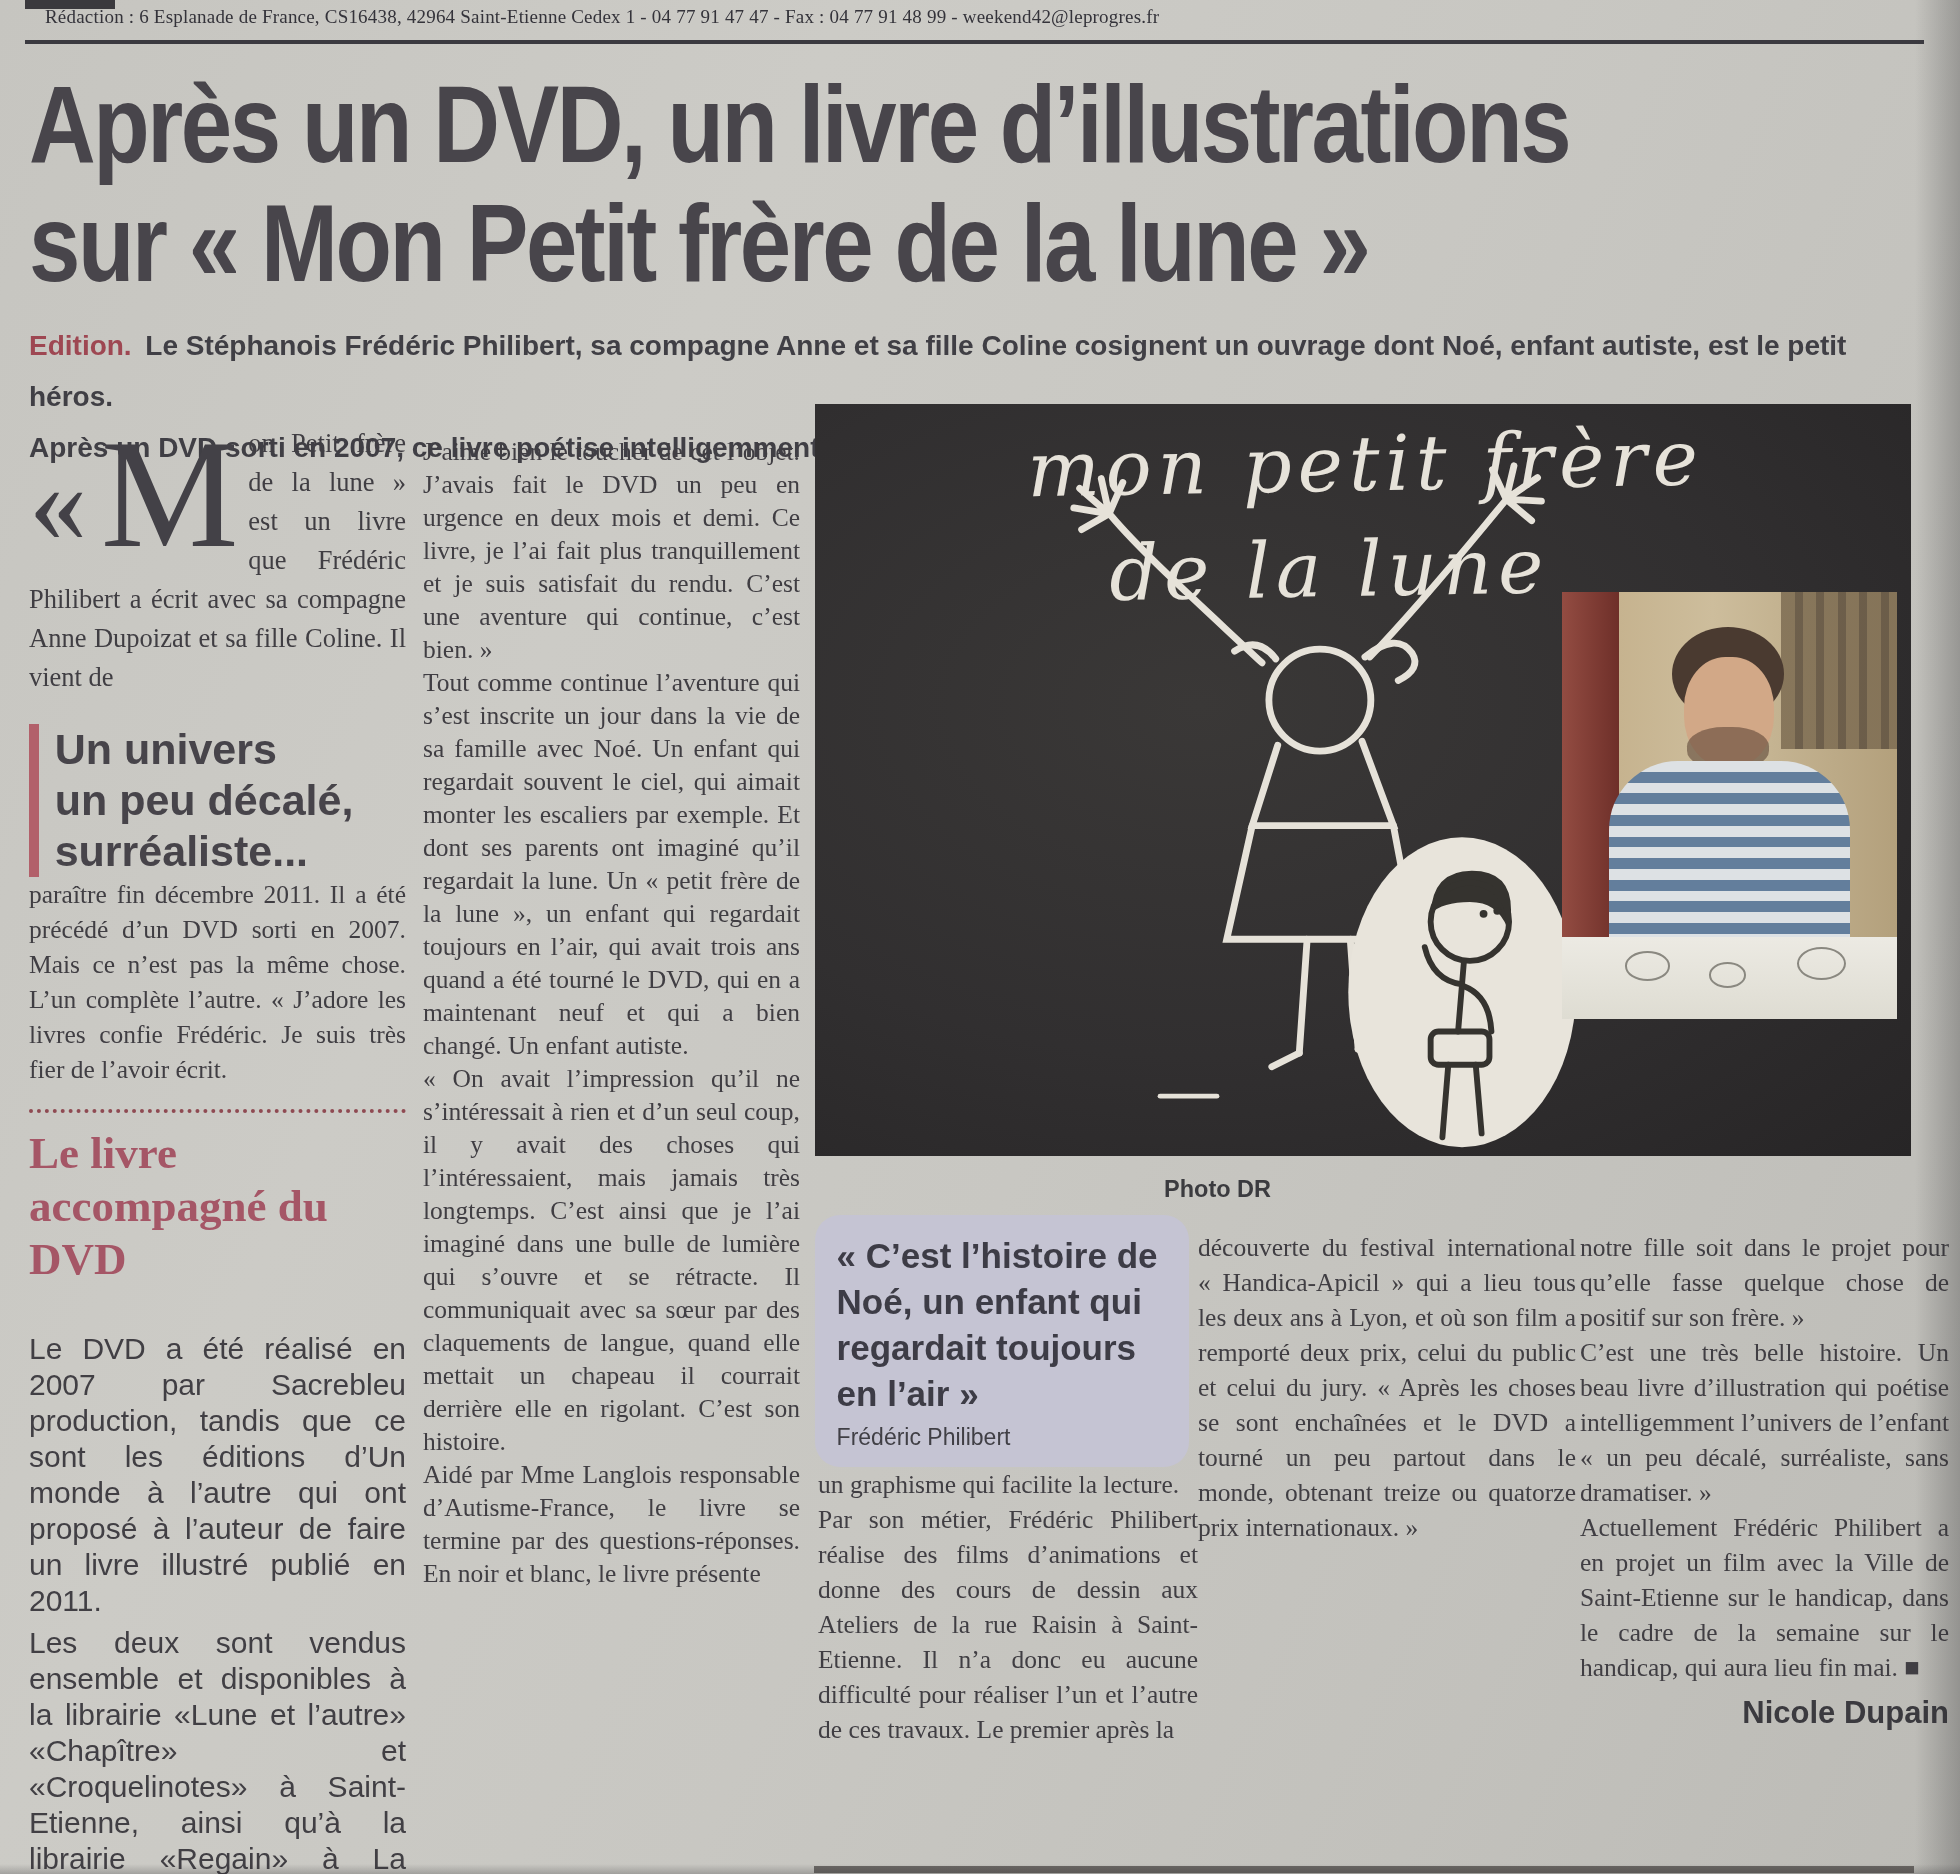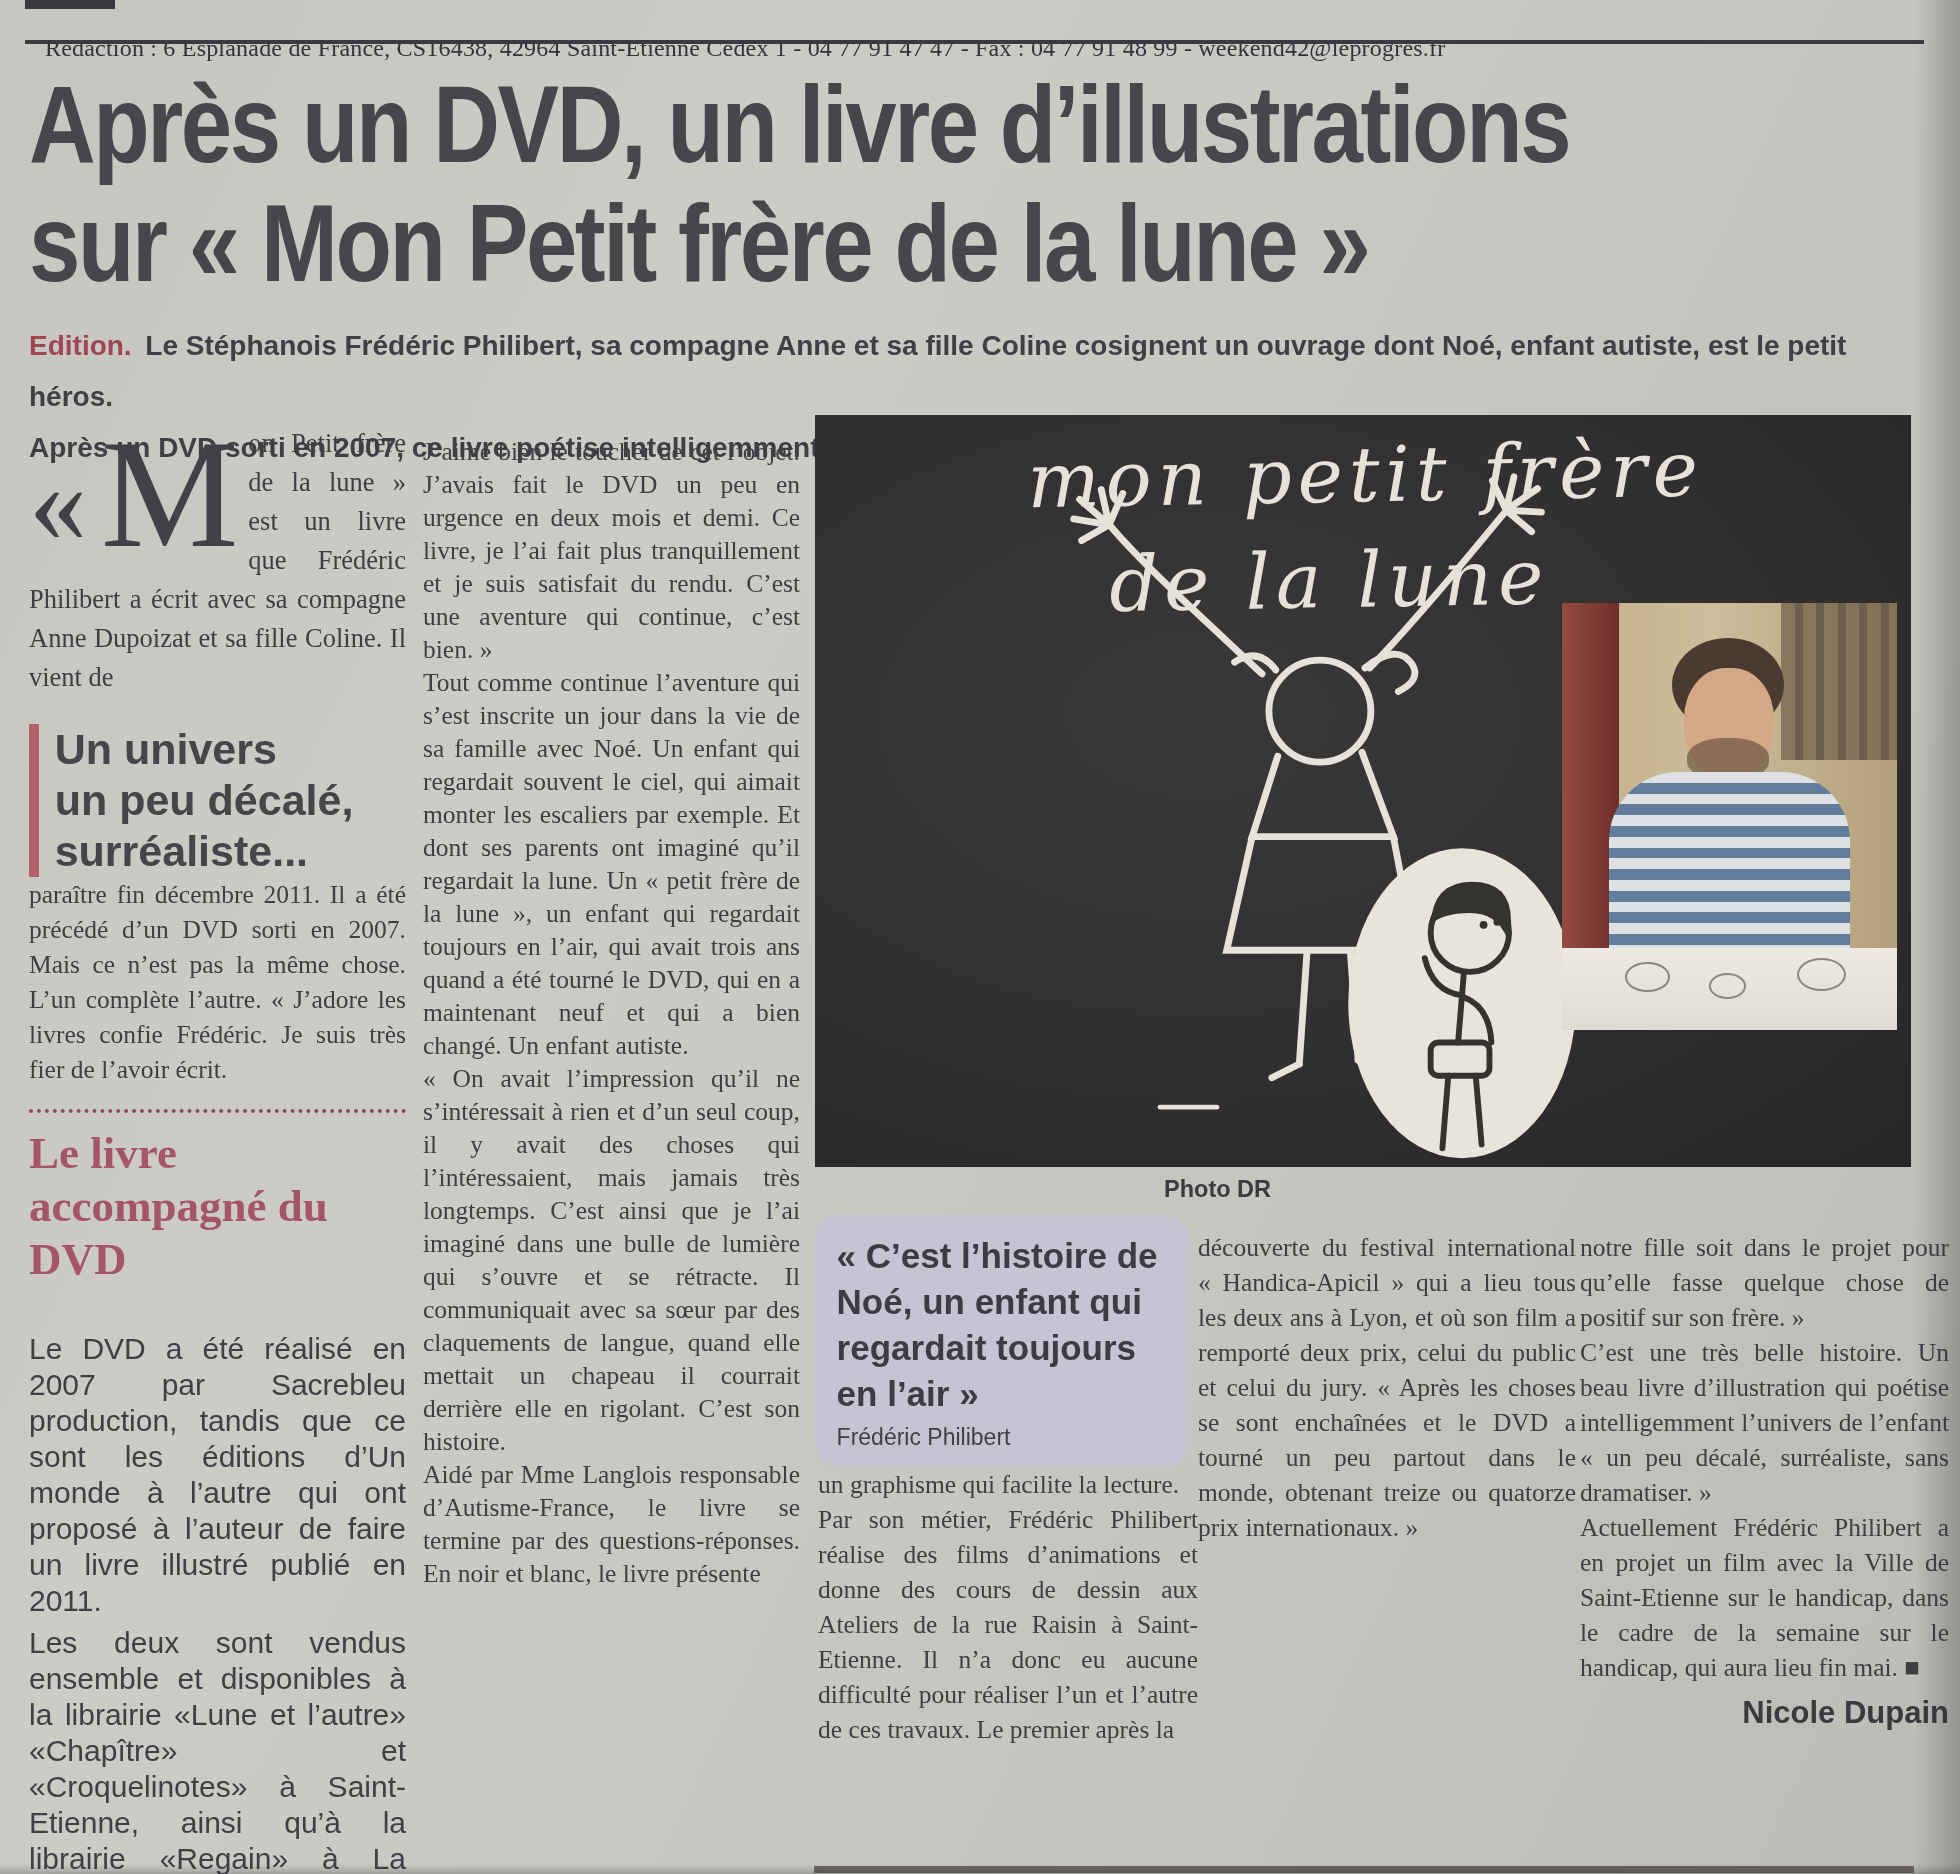--- a/index.html
+++ b/index.html
@@ -2,21 +2,21 @@
 <html lang="fr"><head>
 <meta charset="utf-8">
 <style>
   html,body{margin:0;padding:0;background:#b3b2ae;}
   #page{position:relative;width:1960px;height:1874px;margin:0 auto;overflow:hidden;
         background:linear-gradient(115deg,#c6c5c0 0%,#cccbc6 30%,#c8c7c2 55%,#c2c1bc 80%,#bcbbb6 100%);
         font-family:"Liberation Sans",sans-serif;color:#3f3d42;}
   
   .corner-mark{position:absolute;left:24.5px;top:0;width:90px;height:8.8px;background:#3a393d;}
   .masthead{position:absolute;left:45px;top:5.9px;font-family:"Liberation Serif",serif;
-            font-size:24px;color:#34333a;letter-spacing:0.2px;margin-top:29px;}
+            font-size:19px;color:#34333a;letter-spacing:0.2px;}
   .top-rule{position:absolute;left:24.5px;top:40px;width:1899px;height:3.9px;background:#3b3a40;}
   
   .headline{position:absolute;left:29px;top:64px;}
   .headline .hl{display:block;white-space:nowrap;transform:scaleX(.84);transform-origin:0 0;
                 font-weight:bold;font-size:110px;line-height:119px;color:#48454b;letter-spacing:-2.9px;}
   
   .standfirst{position:absolute;left:29px;top:320px;width:1892px;
               font-weight:bold;font-size:28px;line-height:51px;color:#403f45;}
   .kicker{color:#9e4752;margin-right:13.7px;}
   
@@ -42,21 +42,21 @@
                 font-size:30px;line-height:36px;color:#413f44;}
   .sidebar-text p + p{margin-top:5.9px;}
   
   #col2{left:423px;top:435px;width:377px;font-size:25.5px;line-height:33px;}
   #col3{left:818px;top:1467px;width:380px;}
   #col4{left:1198px;top:1230px;width:378px;}
   #col5{left:1580px;top:1230px;width:369px;}
   .byline{margin-top:9.8px;text-align:right;font-family:"Liberation Sans",sans-serif;
           font-weight:bold;font-size:31px;color:#3b3a3f;}
   
-  .photo{position:absolute;left:815px;top:415px;width:1096px;height:752px;overflow:hidden;
+  .photo{position:absolute;left:815px;top:404px;width:1096px;height:752px;overflow:hidden;
          background:radial-gradient(ellipse at 35% 40%,#3a3837 0%,#312f30 55%,#272526 100%);}
   .board-svg{position:absolute;left:0;top:0;}
   .inset{position:absolute;left:747px;top:188px;width:335px;height:427px;overflow:hidden;
          background:linear-gradient(90deg,#c2ad87 0%,#cdbd9c 45%,#b3a07c 100%);}
   .inset-curtain{position:absolute;left:0;top:0;width:57px;height:100%;
                  background:linear-gradient(90deg,#934c42,#6e2f29);}
   .inset-shelf{position:absolute;right:0;top:0;width:116px;height:157px;opacity:.85;
                background:repeating-linear-gradient(90deg,#7d6c52 0 13.7px,#5f5140 13.7px 21.6px);}
   .man-hair{position:absolute;left:110px;top:35px;width:112px;height:94px;border-radius:50%;
             background:#4a3a30;}

